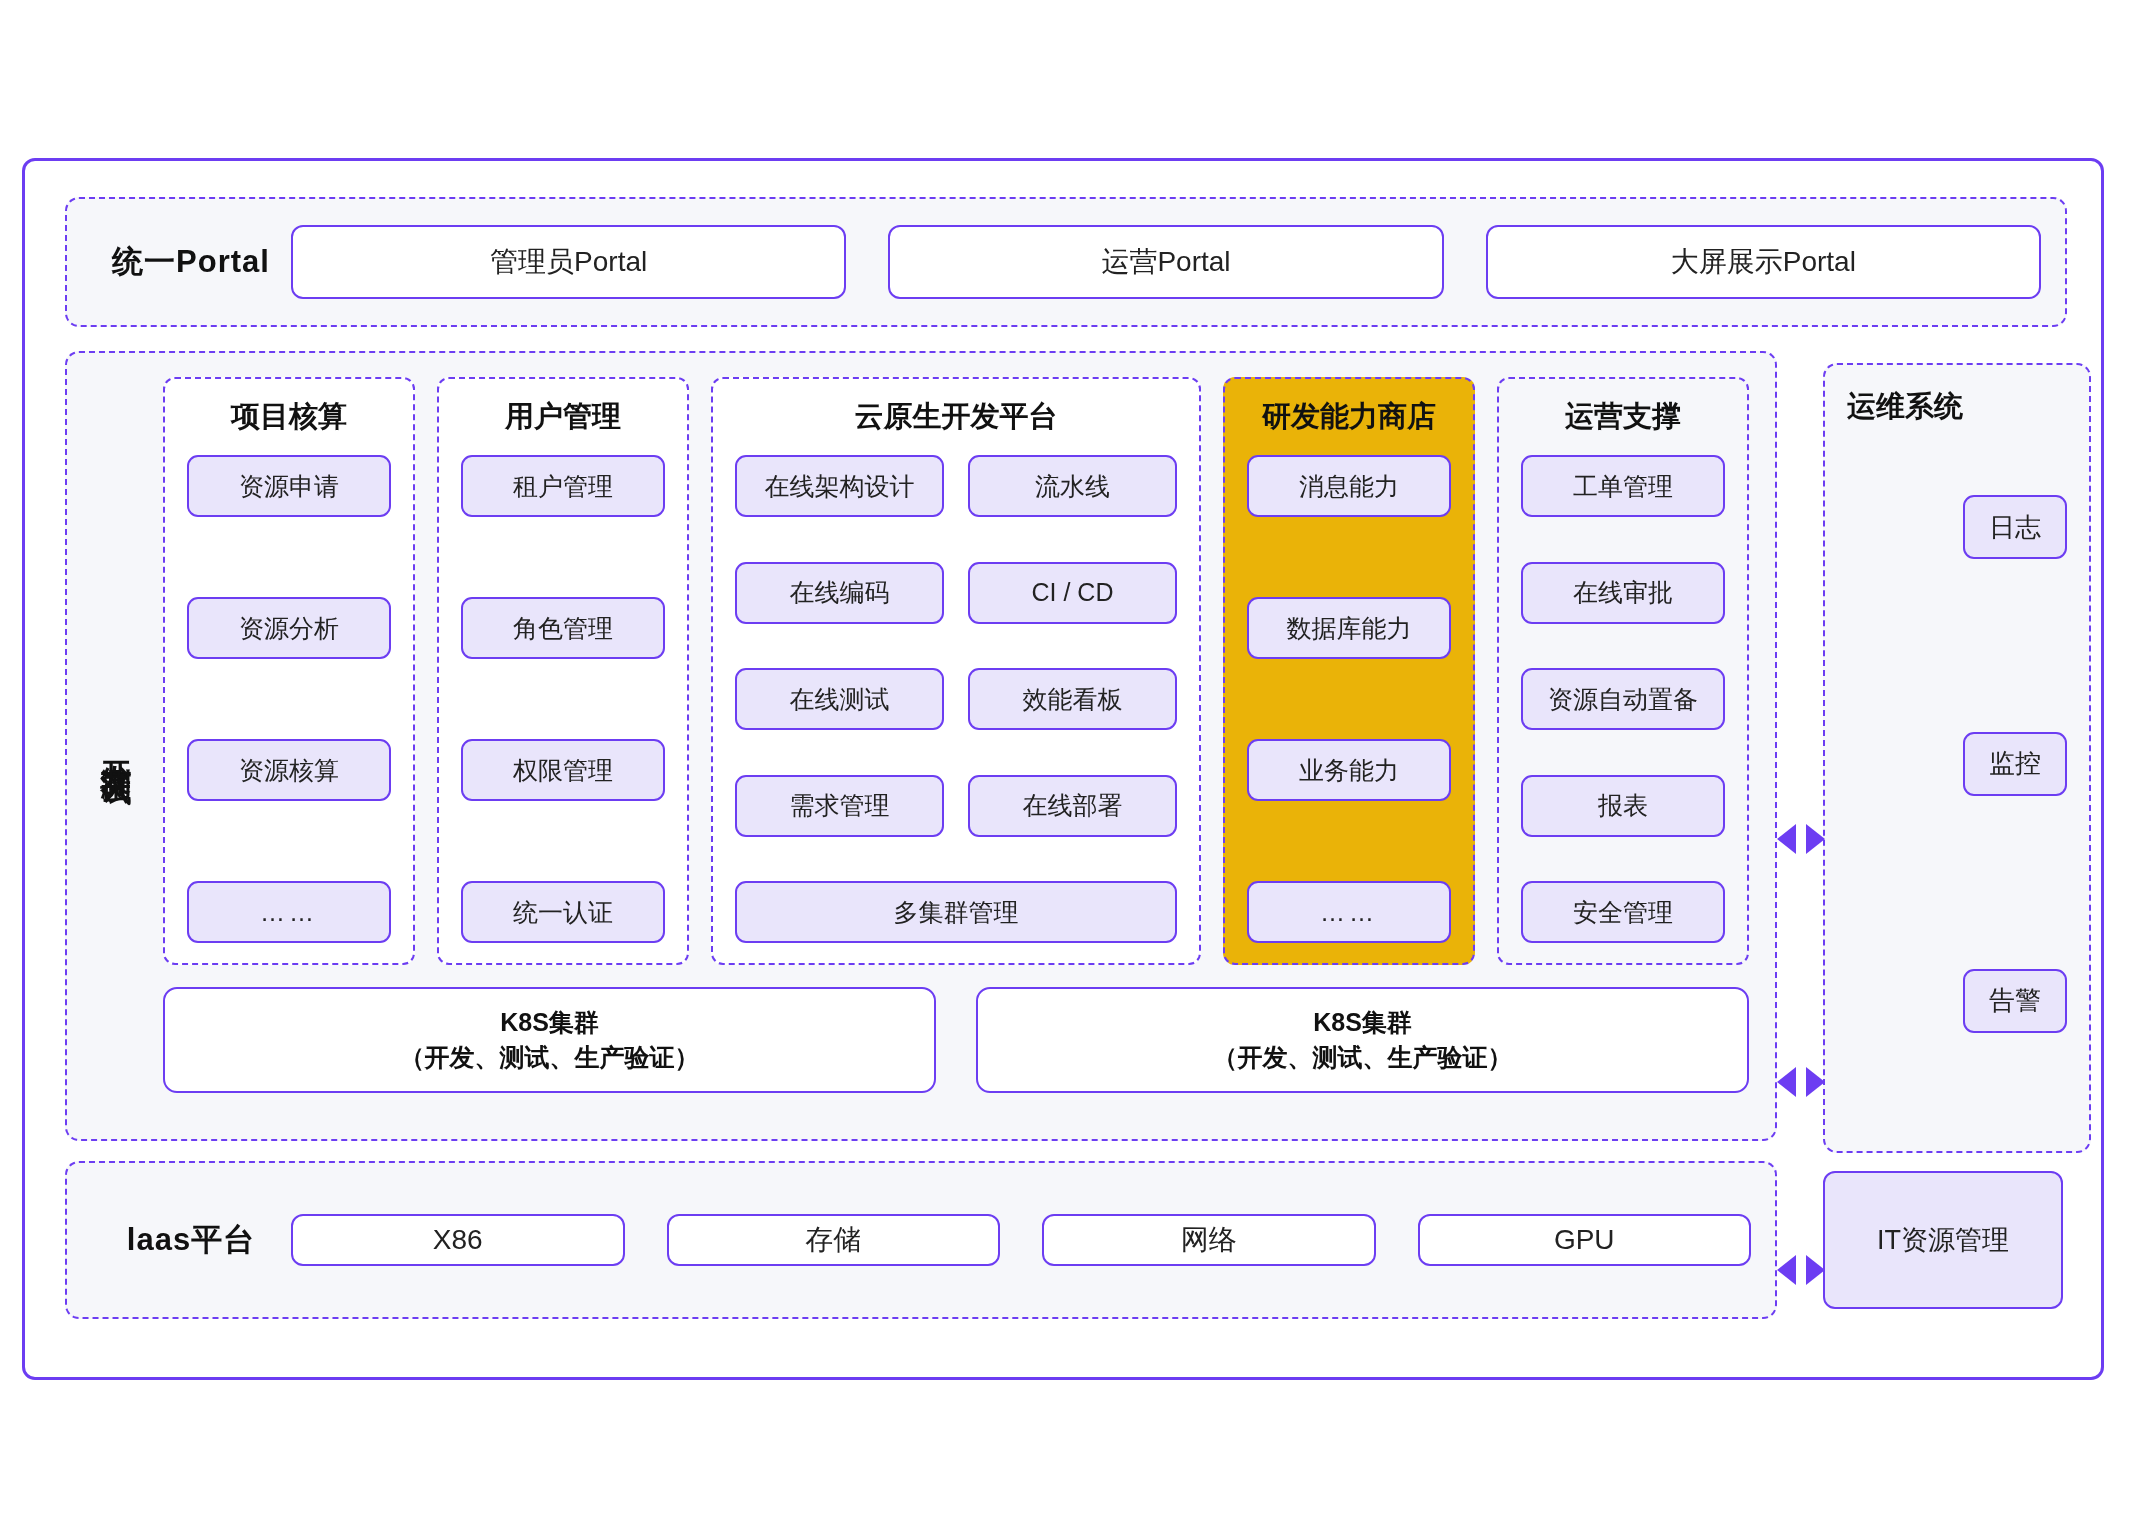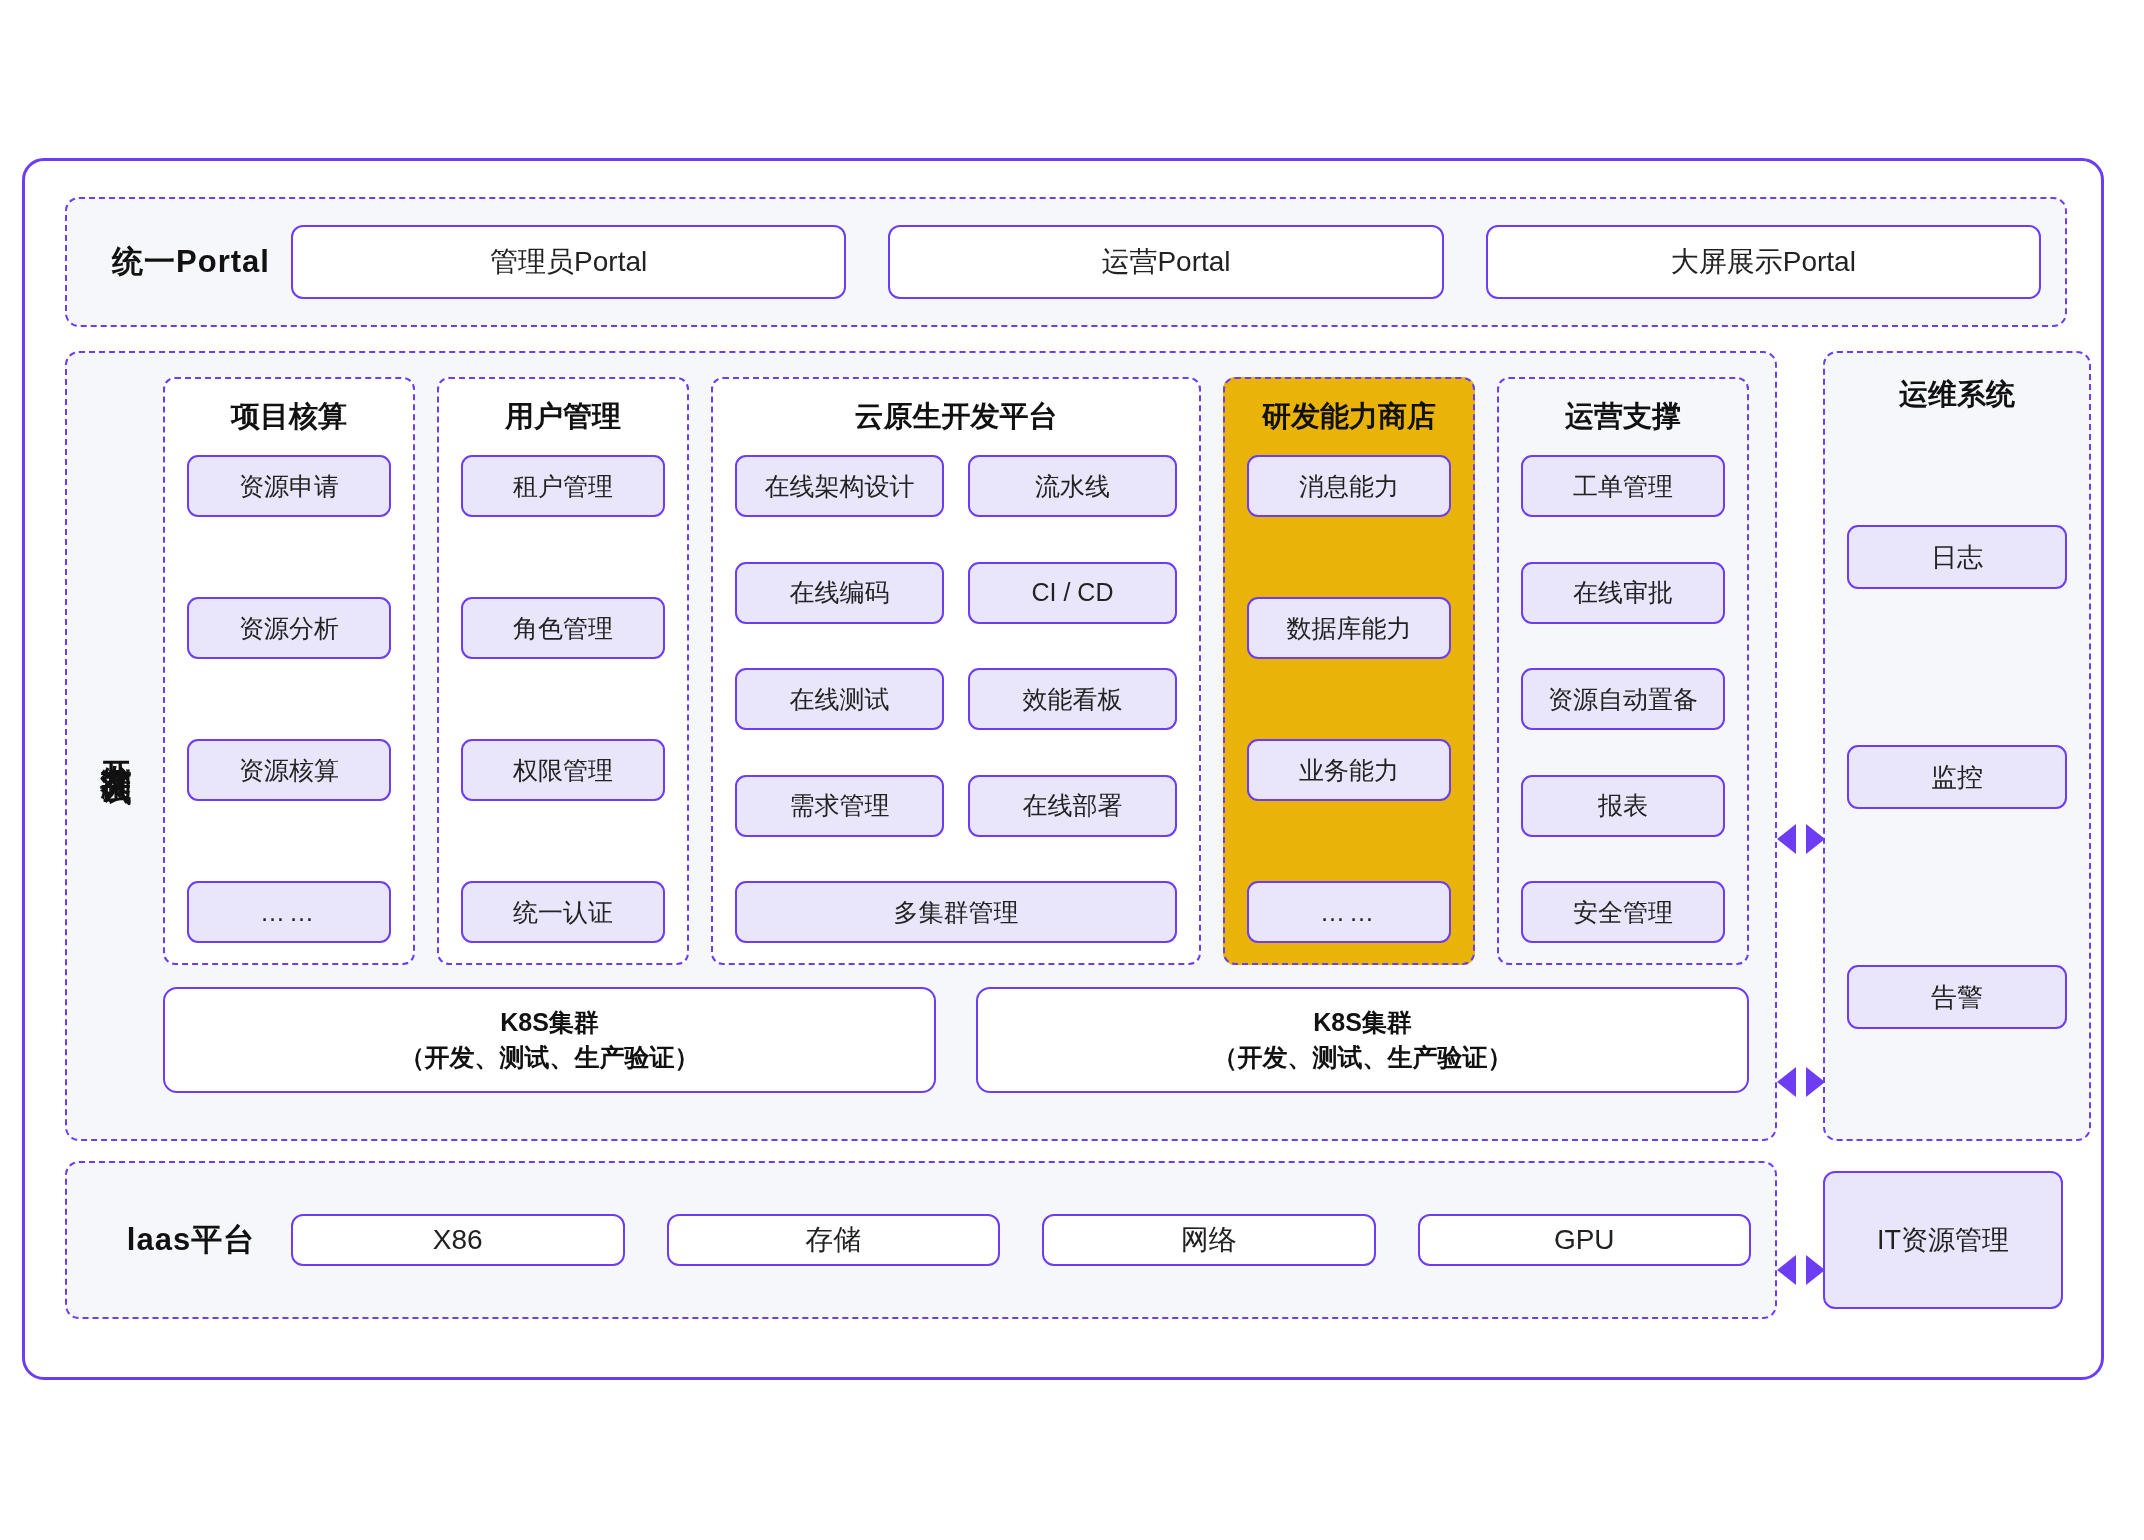--- a/index.html
+++ b/index.html
@@ -15,21 +15,21 @@
     overflow: hidden;
   }
 
   .canvas {
     position: absolute;
     left: 22px;
     top: 158px;
     width: 2082px;
     height: 1222px;
     border: 3px solid #6c3df2;
-    border-radius: 22px;
+    border-radius: 13px;
     box-sizing: border-box;
     background: #ffffff;
   }
 
   
   .dashed {
     border: 2px dashed #6c3df2;
     border-radius: 14px;
     background: #f6f7fa;
     box-sizing: border-box;
@@ -184,26 +184,26 @@
     justify-content: center;
     font-weight: bold;
     font-size: 25px;
     line-height: 1.42;
     color: #111;
   }
 
   
   .ops-sys {
     left: 1798px;
-    top: 190px;
+    top: 202px;
     width: 268px;
     height: 790px;
     padding: 22px 22px;
     display: flex;
-    flex-direction: column;
+    flex-direction: row;
   }
   .ops-title {
     text-align: center;
     font-weight: bold;
     font-size: 29px;
     color: #111;
     margin-bottom: 10px;
   }
   .ops-items {
     flex: 1;

